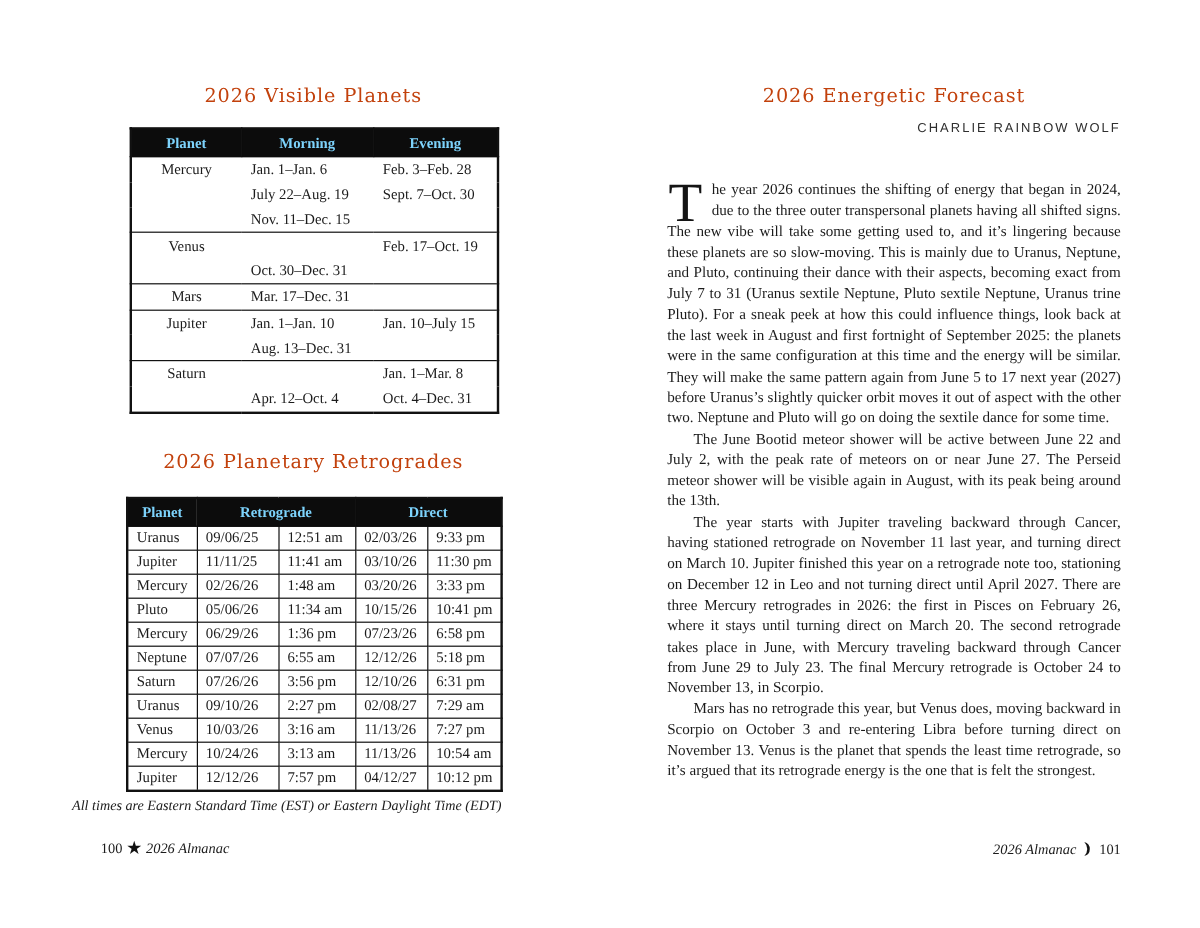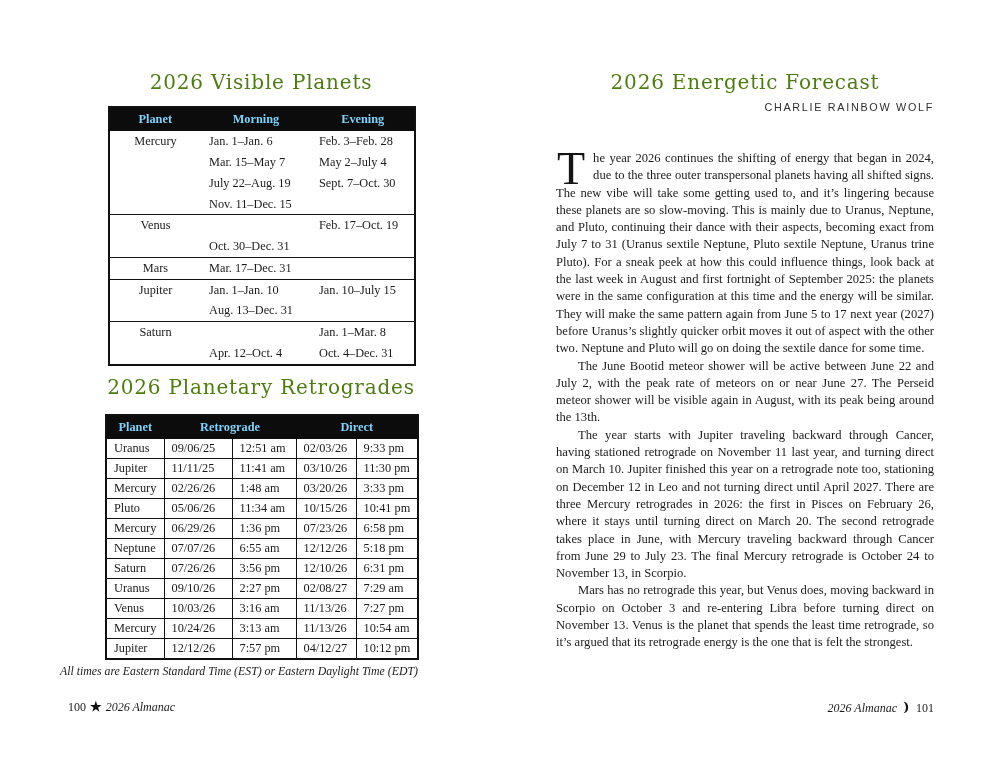--- a/index.html
+++ b/index.html
@@ -8,23 +8,23 @@
     background:#ffffff;
     font-family:"Liberation Serif", serif;
     color:#1b1b1b;
     position:relative;
     overflow:hidden;
   }
   .page-title {
     position:absolute;
     font-family:"DejaVu Serif", serif;
     font-weight:normal;
-    font-size:20px;
+    font-size:16px;
     letter-spacing:0.8px;
-    color:#4d7c0f;
+    color:#c2410c;
     text-align:center;
     white-space:nowrap;
   }
   #vp-title   { left:108px; top:70px;  width:306px; }
   #rt-title   { left:105px; top:375px; width:312px; }
   #rp-title   { left:556px; top:70px;  width:378px; }
 
   #rp-byline {
     position:absolute; left:556px; top:101px; width:378px;
     text-align:right;
@@ -57,21 +57,21 @@
     text-align:left;
   }
 
   #footnote {
     position:absolute; left:60px; top:664px; width:402px;
     font-style:italic; font-size:11.8px; color:#202020;
     white-space:nowrap;
   }
 
   .footer { position:absolute; top:699px; font-size:12px; color:#1b1b1b; white-space:nowrap; }
-  #footer-left  { left:68px;font-family:Liberation Serif, serif; }
+  #footer-left  { left:84px;font-family:Liberation Serif, serif; }
   #footer-right { right:66px; text-align:right; }
   .footer .booktitle { font-style:italic; }
   .star { font-size:13px; padding:0 4px; font-weight:bold; color:#111; }
   .moon { padding:0 4px; position:relative; top:2px; }
 
   
   #article {
     position:absolute; left:556px; top:150px; width:378px;
     font-size:12.6px; line-height:17.3px; color:#1b1b1b;
     text-align:justify;
@@ -104,25 +104,20 @@
           <th>Planet</th>
           <th>Morning</th>
           <th>Evening</th>
         </tr>
       </thead>
   <tbody>
         <tr>
           <td class="planet">Mercury</td>
           <td class="date">Jan. 1–Jan. 6</td>
           <td class="date">Feb. 3–Feb. 28</td>
-        </tr>
-        <tr>
-          <td class="planet"></td>
-          <td class="date">Mar. 15–May 7</td>
-          <td class="date">May 2–July 4</td>
         </tr>
         <tr>
           <td class="planet"></td>
           <td class="date">July 22–Aug. 19</td>
           <td class="date">Sept. 7–Oct. 30</td>
         </tr>
         <tr>
           <td class="planet"></td>
           <td class="date">Nov. 11–Dec. 15</td>
           <td class="date"></td>

